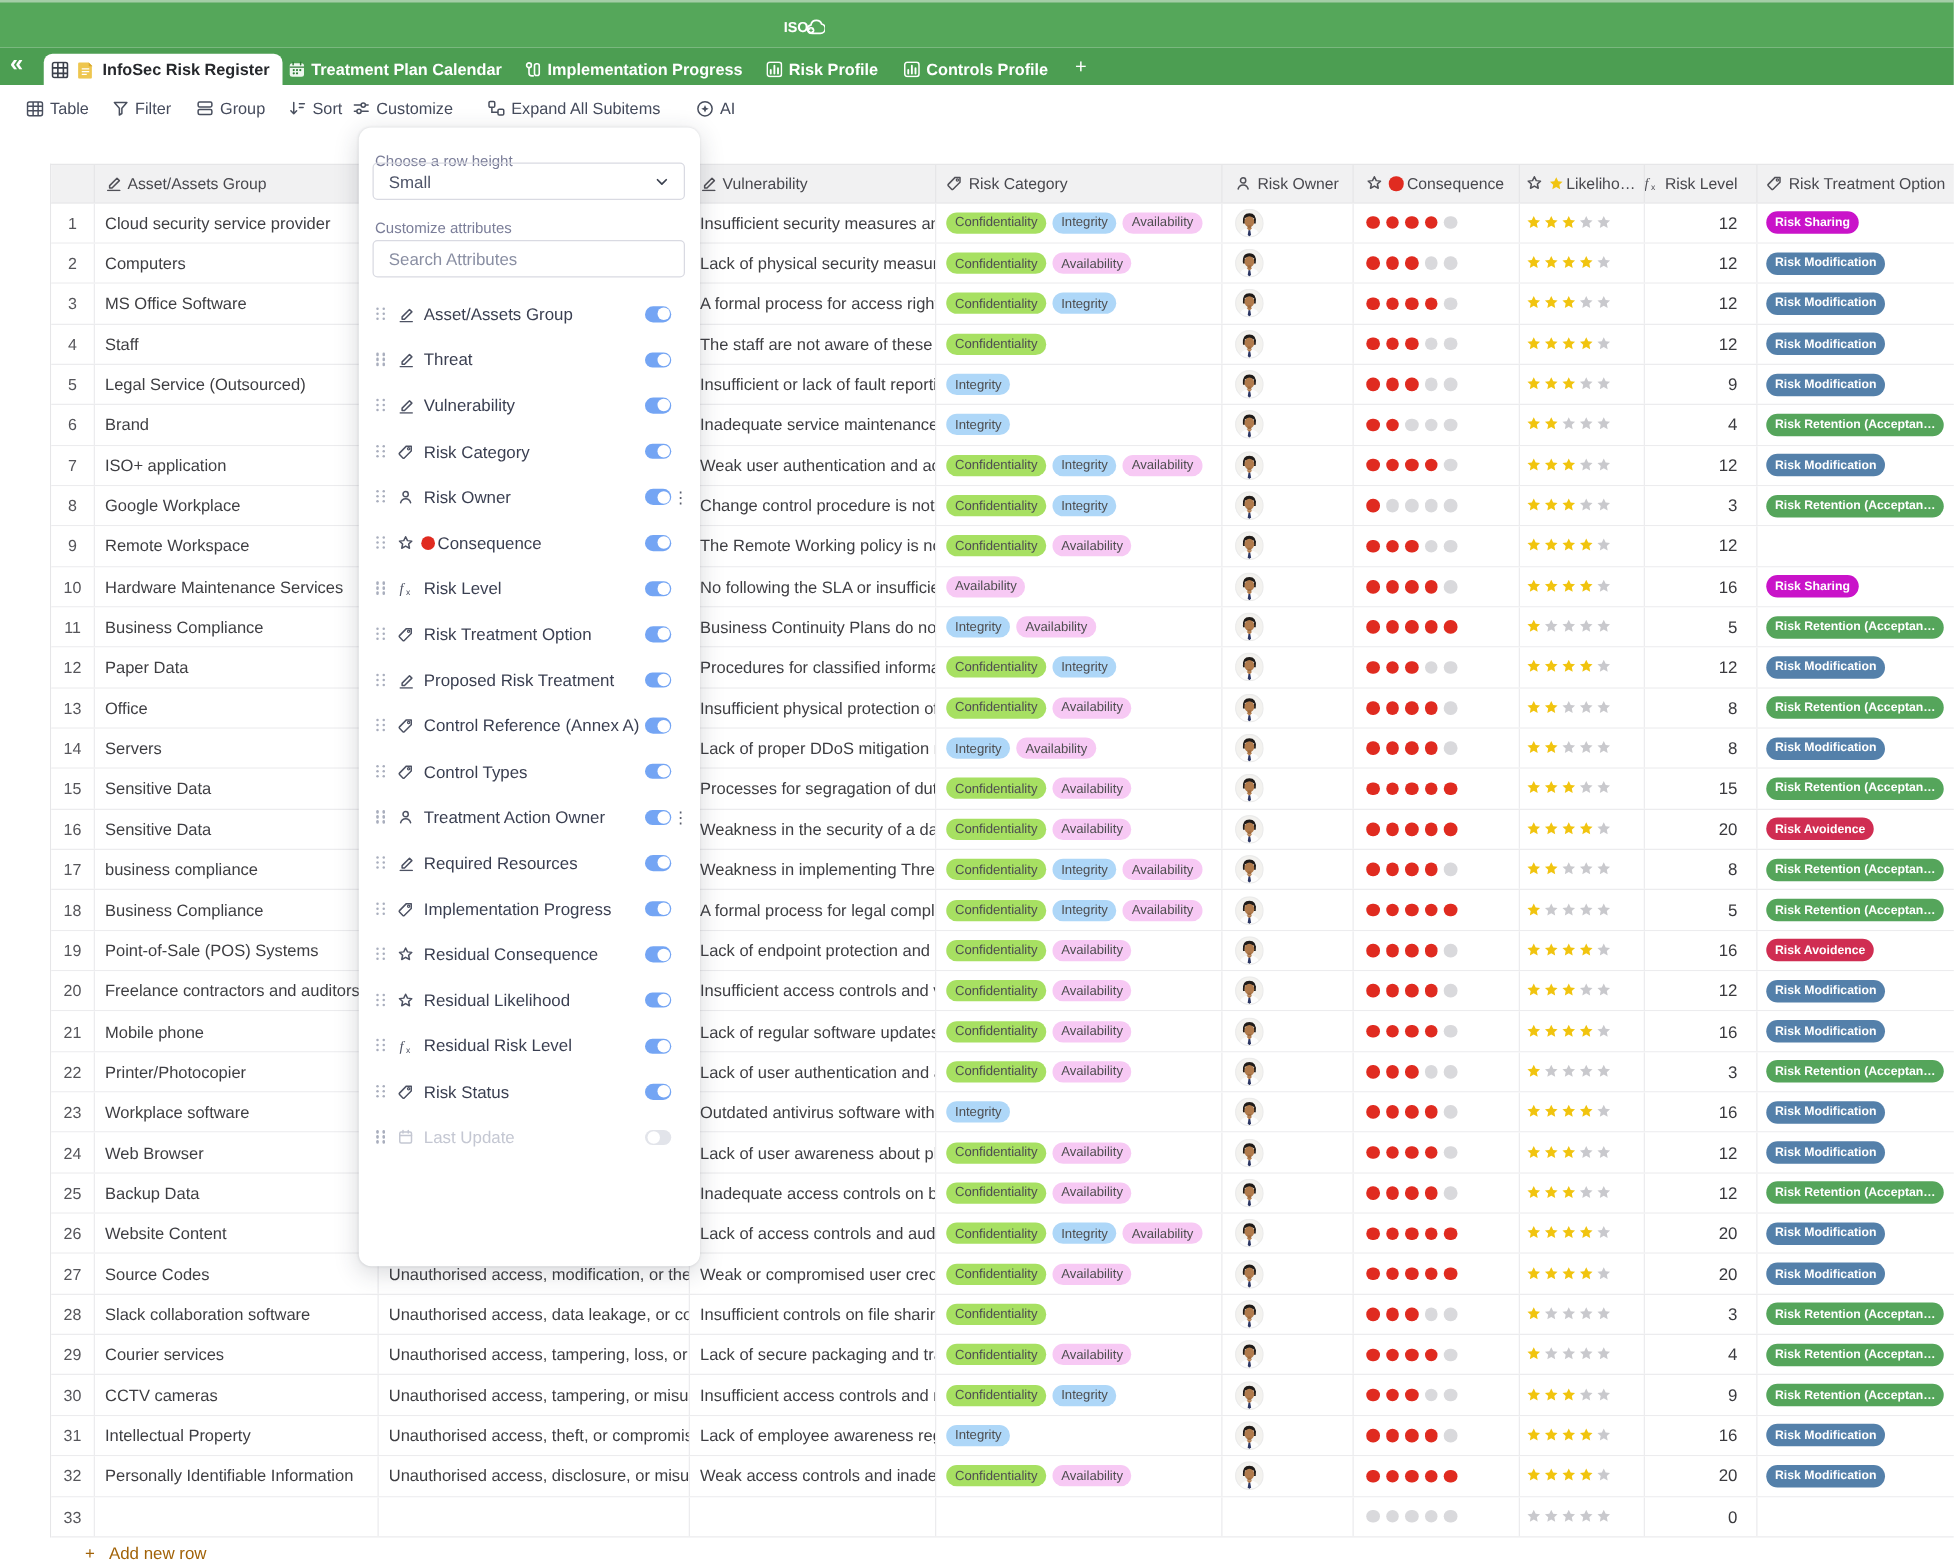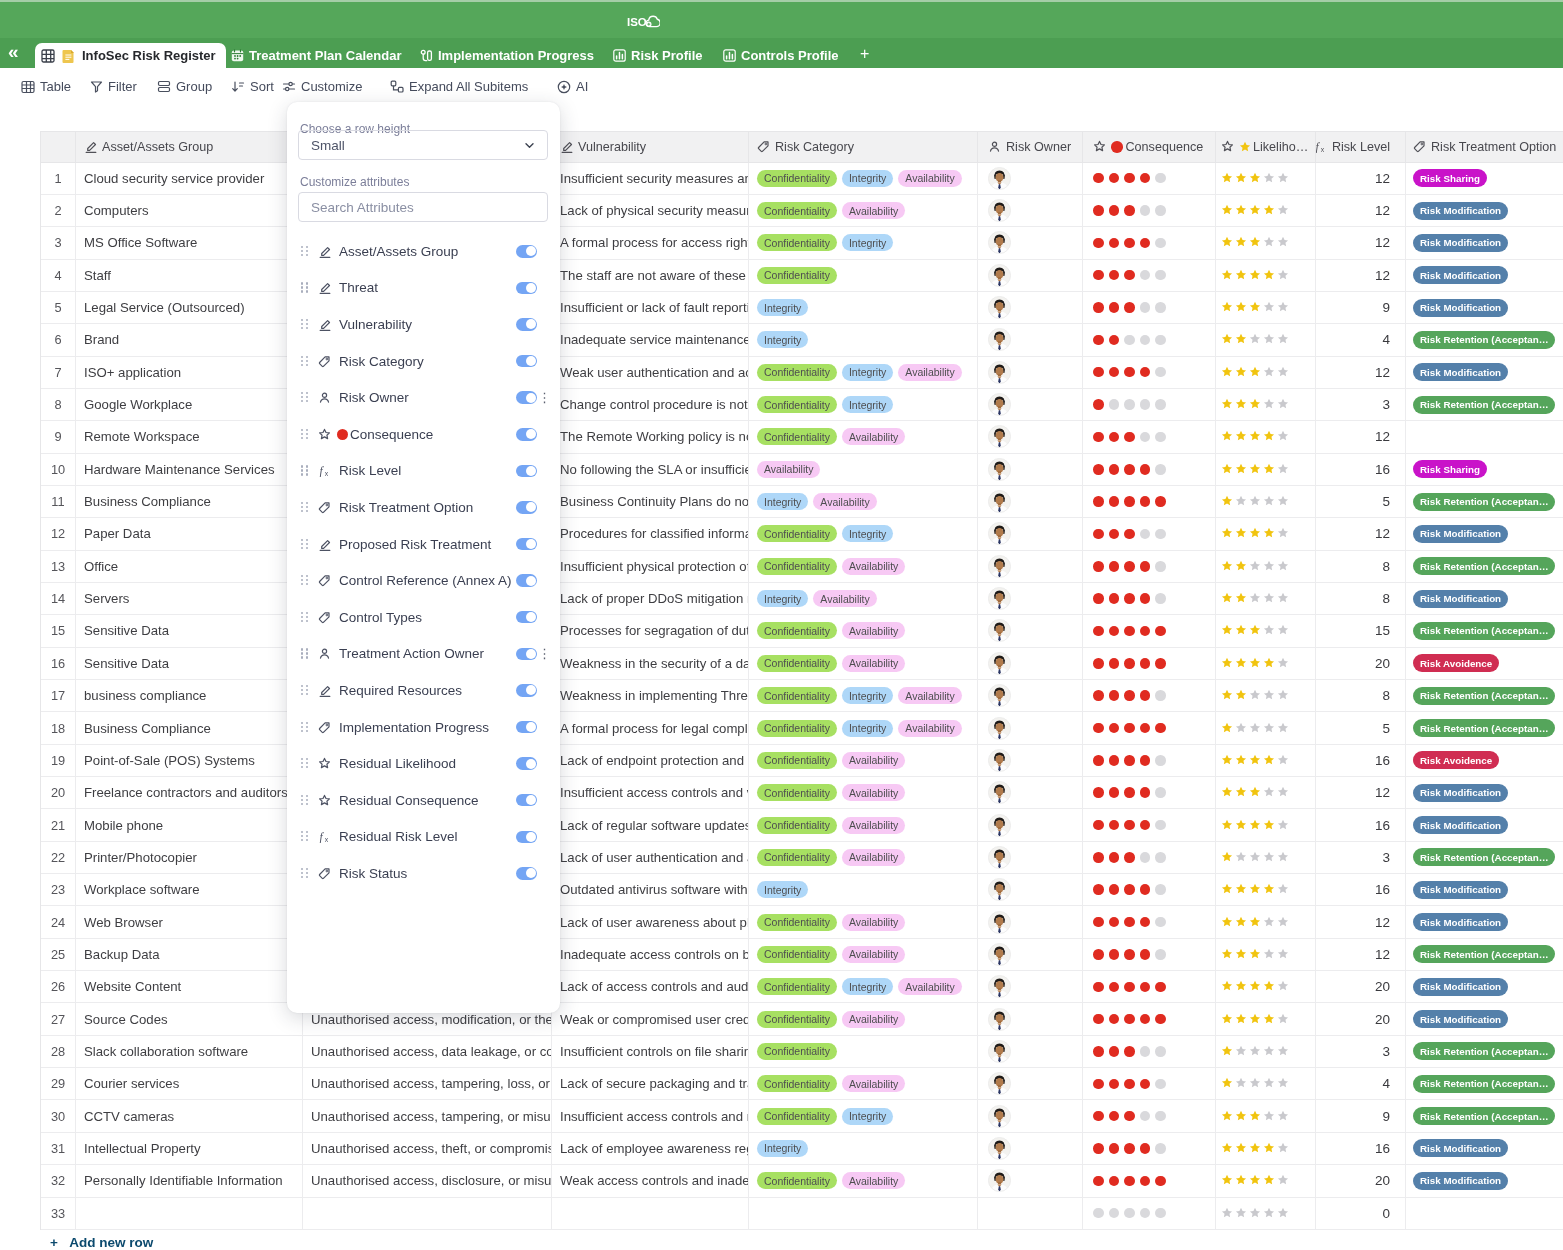--- a/index.html
+++ b/index.html
@@ -30,21 +30,21 @@
 .num{color:#55555a;font-size:12.8px}
 .hic{display:inline-flex;margin-right:5px;color:#515158}
 .hdot{width:11.5px;height:11.5px;border-radius:50%;background:#e02b20;display:inline-block;margin-right:3px}
 .hstar{display:inline-flex;margin-right:2px}
 .cpill{font-size:10.5px;color:#4e4e50;border-radius:9px;padding:2.5px 7px;margin-right:5px;white-space:nowrap}
 .dot{display:inline-block;width:10.5px;height:10.5px;border-radius:50%;margin-right:5px}
 .stars svg{margin-right:1px}
 .lvl{font-size:13.5px;color:#3a3a3e}
 .tpill{font-size:9.8px;font-weight:700;color:#fff;border-radius:9px;padding:3.5px 7px;
 white-space:nowrap;overflow:hidden;display:inline-block}
-.addrow{position:absolute;left:50px;top:1235px;color:#0c4a6e;font-size:13.5px;font-weight:700}
+.addrow{position:absolute;left:68px;top:1235px;color:#a16207;font-size:13.5px;font-weight:400}
 .panel{position:absolute;left:287px;top:102px;width:273px;height:911px;background:#fff;
 border-radius:10px;box-shadow:0 5px 20px rgba(40,45,60,.18),0 0 2px rgba(40,45,60,.10);z-index:10}
 .plab{position:absolute;left:13px;color:#7b7e99;font-size:12px}
 .sel{position:absolute;left:11px;width:250px;height:30px;border:1px solid #d9dae2;border-radius:4px;
 display:flex;align-items:center;padding:0 12px;font-size:13.5px;color:#4e5468}
 .sel .chev{margin-left:auto;display:inline-flex}
 .plist{position:absolute;left:0;top:131px;width:100%}
 .pitem{display:flex;align-items:center;height:36.6px;padding-left:14px;position:relative}
 .grab{display:inline-grid;grid-template-columns:3px 3px;grid-auto-rows:3px;gap:1px 2px;margin-right:9px}
 .grab i{width:2.2px;height:2.2px;border-radius:50%;background:#a9aebd}
@@ -2398,69 +2398,87 @@
           <i></i>
           <i></i>
           <i></i>
           <i></i>
         </span>
         <span class="pic">
           <svg width="13" height="13" viewBox="0 0 13 13" fill="none">
             <path d="M6.5 1.4l1.5 3.1 3.4.4-2.5 2.3.7 3.4-3.1-1.7-3.1 1.7.7-3.4L1.6 4.9l3.4-.4z" stroke="currentColor" stroke-width="1.2" stroke-linecap="round" stroke-linejoin="round"></path>
           </svg>
         </span>
+        <span class="plabel">Residual Consequence</span>
+        <span class="tgl"></span>
+      </div>
+      <div class="pitem">
+        <span class="grab">
+          <i></i>
+          <i></i>
+          <i></i>
+          <i></i>
+          <i></i>
+          <i></i>
+        </span>
+        <span class="pic">
+          <svg width="13" height="13" viewBox="0 0 13 13" fill="none">
+            <path d="M6.5 1.4l1.5 3.1 3.4.4-2.5 2.3.7 3.4-3.1-1.7-3.1 1.7.7-3.4L1.6 4.9l3.4-.4z" stroke="currentColor" stroke-width="1.2" stroke-linecap="round" stroke-linejoin="round"></path>
+          </svg>
+        </span>
         <span class="plabel">Residual Likelihood</span>
         <span class="tgl"></span>
       </div>
       <div class="pitem">
         <span class="grab">
           <i></i>
           <i></i>
           <i></i>
           <i></i>
           <i></i>
           <i></i>
         </span>
         <span class="pic">
           <svg width="13" height="13" viewBox="0 0 13 13" fill="none">
-            <path d="M6.5 1.4l1.5 3.1 3.4.4-2.5 2.3.7 3.4-3.1-1.7-3.1 1.7.7-3.4L1.6 4.9l3.4-.4z" stroke="currentColor" stroke-width="1.2" stroke-linecap="round" stroke-linejoin="round"></path>
-          </svg>
-        </span>
-        <span class="plabel">Residual Consequence</span>
+            <text x="1.5" y="10.5" font-family="Liberation Serif,serif" font-style="italic" font-size="11.5" fill="currentColor">f</text>
+            <text x="6.8" y="12" font-family="Liberation Sans" font-size="6.8" fill="currentColor">x</text>
+          </svg>
+        </span>
+        <span class="plabel">Residual Risk Level</span>
         <span class="tgl"></span>
       </div>
       <div class="pitem">
         <span class="grab">
           <i></i>
           <i></i>
           <i></i>
           <i></i>
           <i></i>
           <i></i>
         </span>
         <span class="pic">
           <svg width="13" height="13" viewBox="0 0 13 13" fill="none">
-            <text x="1.5" y="10.5" font-family="Liberation Serif,serif" font-style="italic" font-size="11.5" fill="currentColor">f</text>
-            <text x="6.8" y="12" font-family="Liberation Sans" font-size="6.8" fill="currentColor">x</text>
-          </svg>
-        </span>
-        <span class="plabel">Residual Risk Level</span>
-        <span class="tgl"></span>
-      </div>
-      <div class="pitem">
-        <span class="grab">
-          <i></i>
-          <i></i>
-          <i></i>
-          <i></i>
-          <i></i>
-          <i></i>
-        </span>
-        <span class="pic">
-          <svg width="13" height="13" viewBox="0 0 13 13" fill="none">
             <path d="M7.1 1.9h3.9v3.9l-5.6 5.6a.8.8 0 0 1-1.1 0L1.6 8.6a.8.8 0 0 1 0-1.1z" stroke="currentColor" stroke-width="1.2" stroke-linecap="round" stroke-linejoin="round"></path>
             <circle cx="8.9" cy="4" r="0.9" stroke="currentColor" stroke-width="1"></circle>
           </svg>
         </span>
         <span class="plabel">Risk Status</span>
         <span class="tgl"></span>
       </div>
+      <div class="pitem poff">
+        <span class="grab">
+          <i></i>
+          <i></i>
+          <i></i>
+          <i></i>
+          <i></i>
+          <i></i>
+        </span>
+        <span class="pic">
+          <svg width="13" height="13" viewBox="0 0 13 13" fill="none">
+            <rect x="1.8" y="2.6" width="9.4" height="8.8" rx="1.2" stroke="currentColor" stroke-width="1.2" stroke-linecap="round" stroke-linejoin="round"></rect>
+            <path d="M1.8 5.4h9.4M4.4 1.4v2M8.6 1.4v2" stroke="currentColor" stroke-width="1.2" stroke-linecap="round" stroke-linejoin="round"></path>
+          </svg>
+        </span>
+        <span class="plabel">Last Update</span>
+        <span class="tgl tgloff"></span>
+      </div>
     </div>
 </div>
 </body></html>

